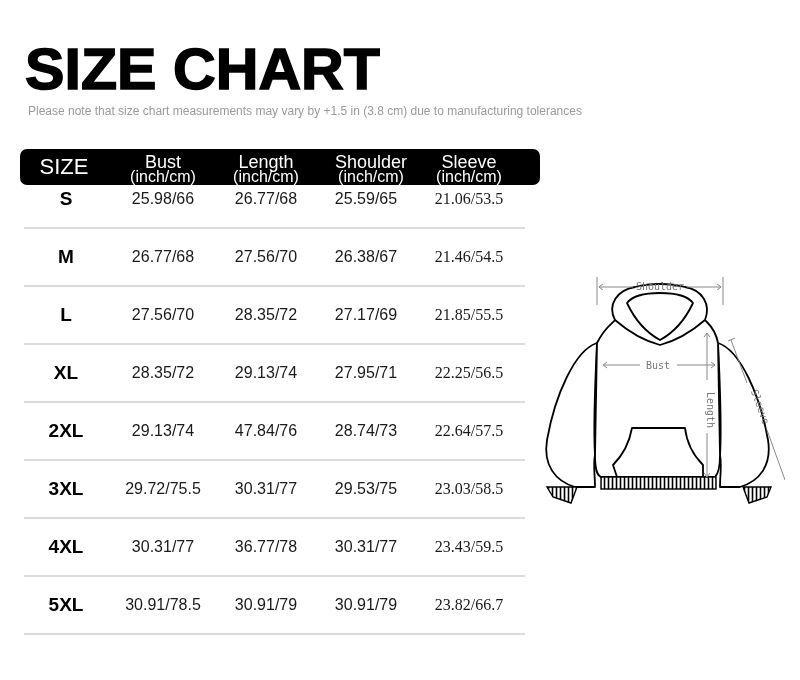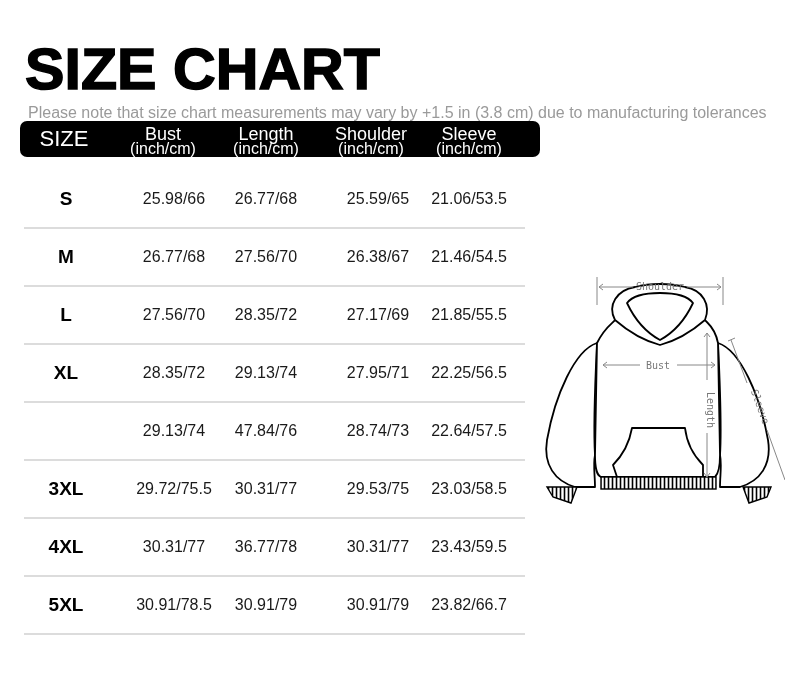--- a/index.html
+++ b/index.html
@@ -23,29 +23,29 @@
       line-height: 1;
       color: #000000;
       transform: scaleX(1.02);
       transform-origin: left top;
       -webkit-text-stroke: 1.5px #000;
     }
     .note {
       position: absolute;
       left: 28px;
       top: 104px;
-      font-size: 16px;
+      font-size: 12px;
       color: #9a9a9a;
       white-space: nowrap;
     }
 
     .header-bar {
       position: absolute;
       left: 20px;
-      top: 121px;
+      top: 149px;
       width: 520px;
       height: 36px;
       background: #000000;
       border-radius: 7px;
       color: #ffffff;
     }
     .hcell {
       position: absolute;
       top: 0;
       height: 36px;
@@ -81,24 +81,24 @@
       color: #1a1a1a;
     }
     .cell.size {
       font-weight: 700;
       font-size: 19px;
       color: #000;
     }
 
     
     .c-size    { left: 6px;   width: 72px; }   
-    .c-bust    { left: 100px;  width: 100px; }  
+    .c-bust    { left: 89px;  width: 100px; }  
     .c-length  { left: 192px; width: 100px; }  
-    .c-shoulder{ left: 304px; width: 100px; }  
-    .c-sleeve  { left: 395px; width: 100px; }  
+    .c-shoulder{ left: 292px; width: 100px; }  
+    .c-sleeve  { left: 395px; width: 100px; font-family: Liberation Serif, serif; }  
 
     .h-size    { left: 4px;   width: 80px; }   
     .h-bust    { left: 103px; width: 80px; }   
     .h-length  { left: 206px; width: 80px; }   
     .h-shoulder{ left: 296px; width: 110px; }  
     .h-sleeve  { left: 409px; width: 80px; }   
 
     .diagram {
       position: absolute;
       left: 535px;
@@ -166,20 +166,21 @@
       <div class="cell c-sleeve">21.85/55.5</div>
     </div>
     <div class="row">
       <div class="cell size c-size">XL</div>
       <div class="cell c-bust">28.35/72</div>
       <div class="cell c-length">29.13/74</div>
       <div class="cell c-shoulder">27.95/71</div>
       <div class="cell c-sleeve">22.25/56.5</div>
     </div>
     <div class="row">
+      <div class="cell size c-size">2XL</div>
       <div class="cell c-bust">29.13/74</div>
       <div class="cell c-length">47.84/76</div>
       <div class="cell c-shoulder">28.74/73</div>
       <div class="cell c-sleeve">22.64/57.5</div>
     </div>
     <div class="row">
       <div class="cell size c-size">3XL</div>
       <div class="cell c-bust">29.72/75.5</div>
       <div class="cell c-length">30.31/77</div>
       <div class="cell c-shoulder">29.53/75</div>

